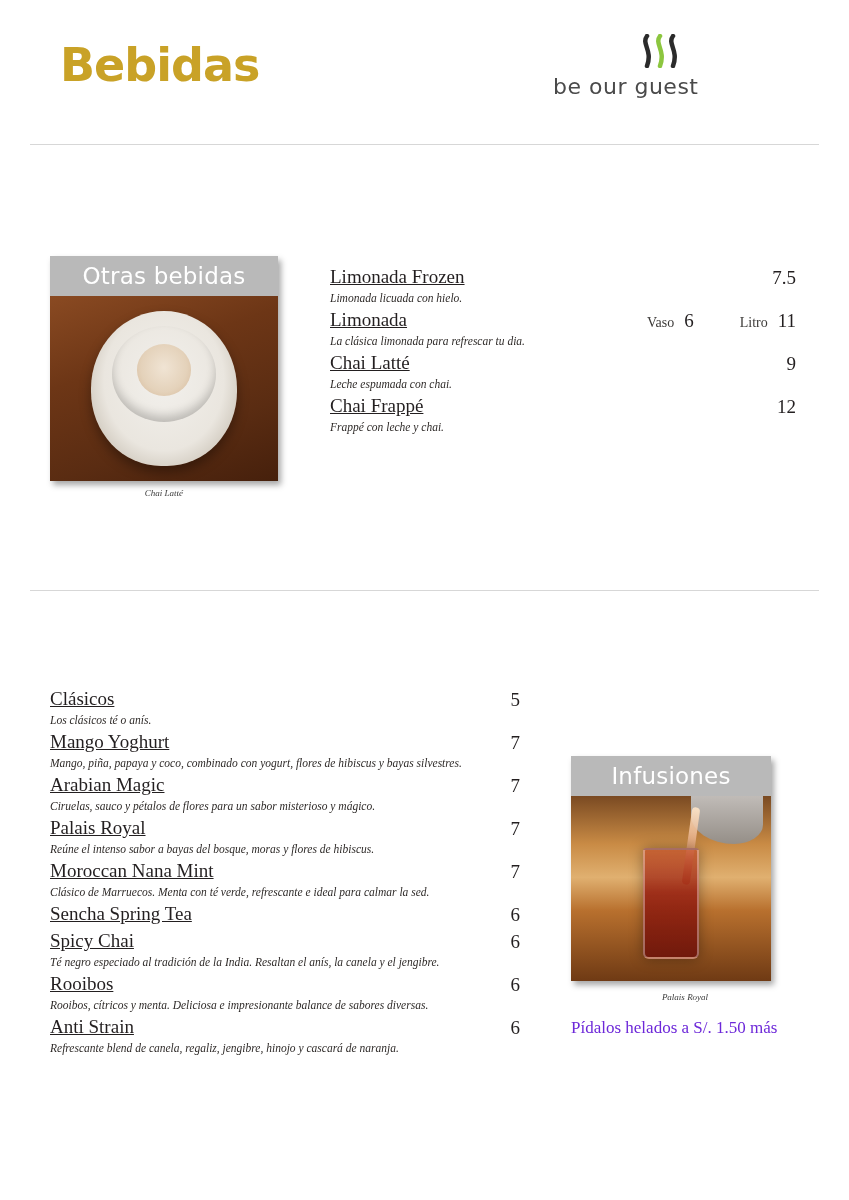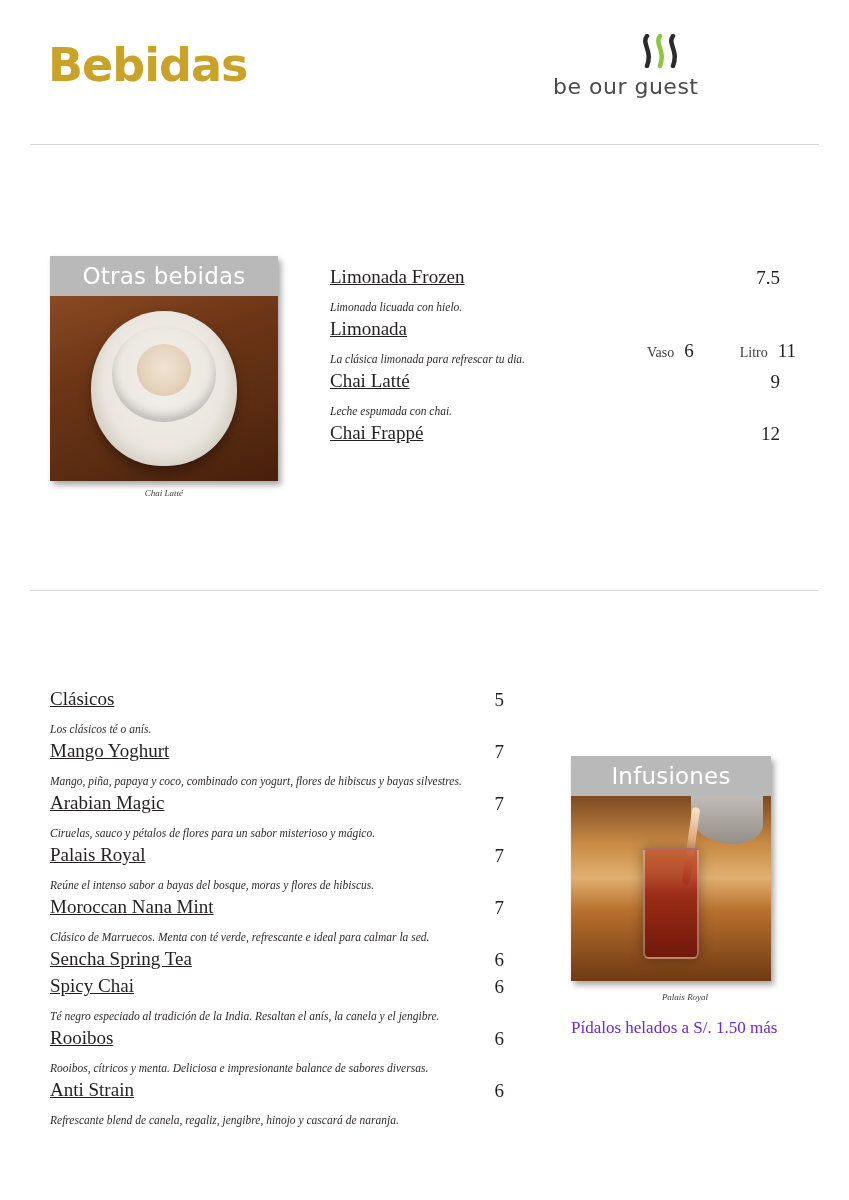--- a/index.html
+++ b/index.html
@@ -18,21 +18,21 @@
 
   
   .header {
     position: absolute;
     left: 0; top: 0;
     width: 849px;
     height: 150px;
   }
   .page-title {
     position: absolute;
-    left: 48px;
+    left: 60px;
     top: 38px;
     font-family: "DejaVu Sans", sans-serif;
     font-weight: bold;
     font-size: 46px;
     letter-spacing: -1px;
     color: #c9a227;
   }
   .brand {
     position: absolute;
     right: 56px;
@@ -168,38 +168,37 @@
     font-size: 19px;
     color: #231f20;
     display: inline-block;
     text-decoration: underline;
   }
   .item-desc {
     font-family: "Liberation Serif", serif;
     font-style: italic;
     font-size: 11.5px;
     color: #2e2a28;
-    margin-top: 13px;
+    margin-top: 4px;
   }
   .item-price {
     position: absolute;
-    right: 16px;
+    right: 0;
     top: 1px;
     font-family: "Liberation Serif", serif;
     font-size: 19px;
     color: #231f20;
     text-align: right;
   }
   .price-dual {
     position: absolute;
     right: 0;
     top: 1px;
     width: 220px;
     text-align: right;
-    margin-top: 21px;
   }
   .price-unit {
     font-family: "Liberation Serif", serif;
     font-size: 14px;
     color: #3c3a38;
   }
   .price-val {
     font-family: "Liberation Serif", serif;
     font-size: 19px;
     color: #231f20;
@@ -269,20 +268,21 @@
 
   <div class="menu-row">
     <span class="item-name">Chai Latté</span>
     <span class="item-price">9</span>
     <div class="item-desc">Leche espumada con chai.</div>
   </div>
 
   <div class="menu-row">
     <span class="item-name">Chai Frappé</span>
     <span class="item-price">12</span>
+    <div class="item-desc">Frappé con leche y  chai.</div>
   </div>
 
 </div>
 
 <div class="rule rule-mid"></div>
 
 <div class="menu-list" style="left:50px; top:688px; width:470px;">
 
   <div class="menu-row">
     <span class="item-name">Clásicos</span>

